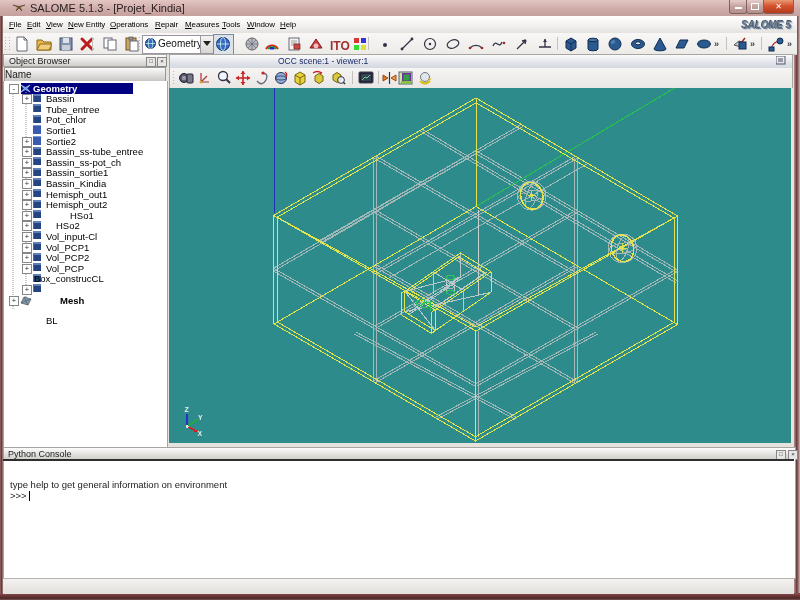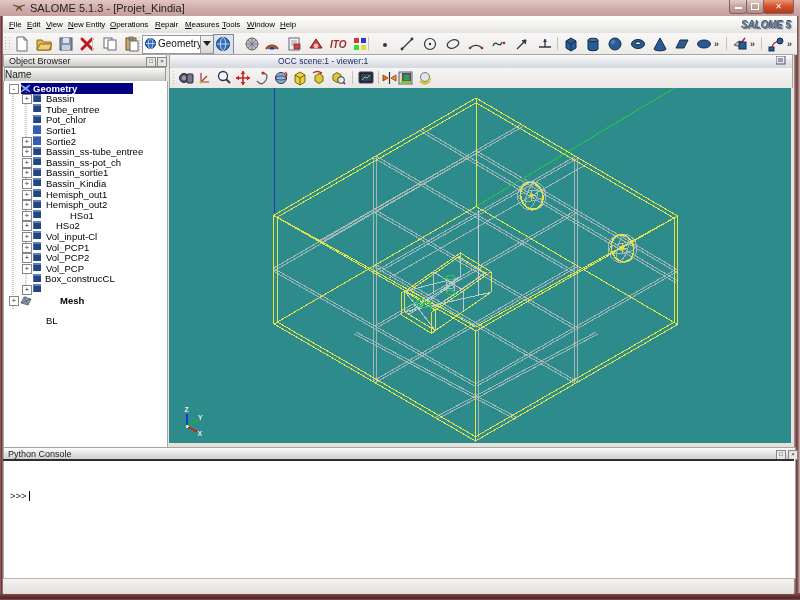--- a/index.html
+++ b/index.html
@@ -139,21 +139,21 @@
   </svg>
 <svg class="abs" style="left:286px;top:36px" width="16" height="16" viewBox="0 0 16 16">
     <rect x="3" y="2" width="10" height="12" fill="#f4f4f4" stroke="#667"></rect>
     <path d="M5 5 h6 M5 7 h6 M5 9 h4" stroke="#888" stroke-width="0.8"></path>
     <rect x="8" y="8" width="6" height="5" fill="#d04444" stroke="#702020" stroke-width="0.7"></rect>
   </svg>
 <svg class="abs" style="left:308px;top:36px" width="16" height="16" viewBox="0 0 16 16">
     <path d="M2 12 L8 3 L14 12 Z" fill="#d04040" stroke="#7a1a1a"></path>
     <circle cx="8" cy="10" r="2.4" fill="#f0c0c0"></circle>
   </svg>
-<div class="abs" style="left:330px;top:39px;font-size:10px;font-style:italic;color:#a03030;font-weight:bold">ITO</div>
+<div class="abs" style="left:330px;top:39px;font-size:12px;color:#a03030;font-weight:bold">ITO</div>
 <svg class="abs" style="left:352px;top:36px" width="16" height="16" viewBox="0 0 16 16">
     <rect x="2" y="2" width="5" height="5" fill="#d33"></rect>
     <rect x="9" y="2" width="5" height="5" fill="#33d"></rect>
     <rect x="2" y="9" width="5" height="5" fill="#3d3"></rect>
     <rect x="9" y="9" width="5" height="5" fill="#dd3"></rect>
   </svg>
 <div class="abs tsep" style="left:368px"></div>
 <svg class="abs" style="left:377px;top:36px" width="16" height="16" viewBox="0 0 16 16">
     <circle cx="8" cy="9" r="2" fill="#334"></circle>
   </svg>
@@ -288,21 +288,21 @@
 <span class="exp" style="left:22px;top:242.5px">+</span>
 <span class="cube" style="left:33px;top:242.0px"></span>
 <span class="trow" style="left:46px;top:241.5px;">Vol_PCP1</span>
 <span class="exp" style="left:22px;top:253.1px">+</span>
 <span class="cube" style="left:33px;top:252.6px"></span>
 <span class="trow" style="left:46px;top:252.1px;">Vol_PCP2</span>
 <span class="exp" style="left:22px;top:263.7px">+</span>
 <span class="cube" style="left:33px;top:263.2px"></span>
 <span class="trow" style="left:46px;top:262.7px;">Vol_PCP</span>
 <span class="cube" style="left:33px;top:273.8px"></span>
-<span class="trow" style="left:45px;top:273.3px;">Box_construcCL</span>
+<span class="trow" style="left:34px;top:273.3px;">Box_construcCL</span>
 <span class="exp" style="left:22px;top:284.9px">+</span>
 <span class="cube" style="left:33px;top:284.4px"></span>
 <span class="trow" style="left:46px;top:283.9px;margin-top:31px;">BL</span>
 <span class="exp" style="left:9px;top:295.5px">+</span>
 <svg class="abs" style="left:20px;top:294.5px" width="12" height="11" viewBox="0 0 12 11">
     <path d="M1 8 L4 2 L11 4 L8 10 Z" fill="#8899aa" stroke="#445566" stroke-width="0.7"></path>
     <path d="M1 8 L11 4 M4 2 L8 10" stroke="#445566" stroke-width="0.6"></path>
   </svg>
 <span class="trow" style="left:33px;top:294.5px; font-weight:bold;margin-left:27px;">Mesh</span>
 
@@ -484,15 +484,16 @@
 <text x="197.5" y="436" font-size="7" font-weight="bold" fill="#e8ecec" font-family="Liberation Sans">X</text>
 </svg>
 
 <div class="abs docktitle" id="contitle">
     <span class="t">Python Console</span>
   <span class="dockbtn" style="left:772px">□</span>
     <span class="dockbtn" style="left:784px">×</span>
   </div>
 <div class="abs" style="left:3px;top:459px;width:791px;height:2px;background:#2e2e2e;z-index:4"></div>
 <div class="abs" id="conbody">
+  <div style="top:20px">type help to get general information on environment</div>
   <div style="top:31px">&gt;&gt;&gt; <span style="display:inline-block;width:1px;height:10px;background:#000;vertical-align:middle"></span></div>
 </div>
 <div class="abs" id="statusbar"></div>
 
 </body></html>

